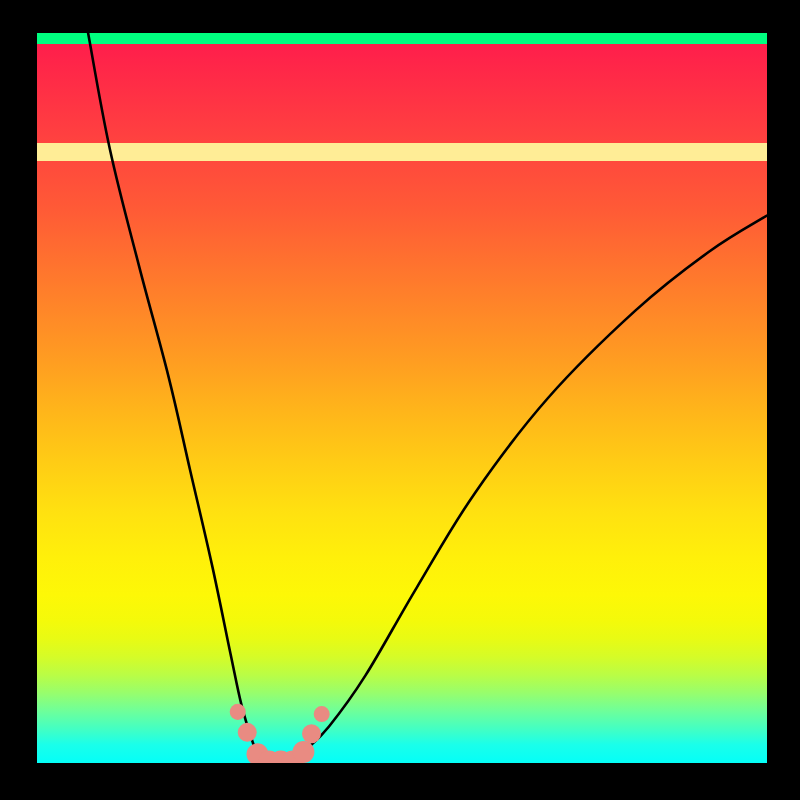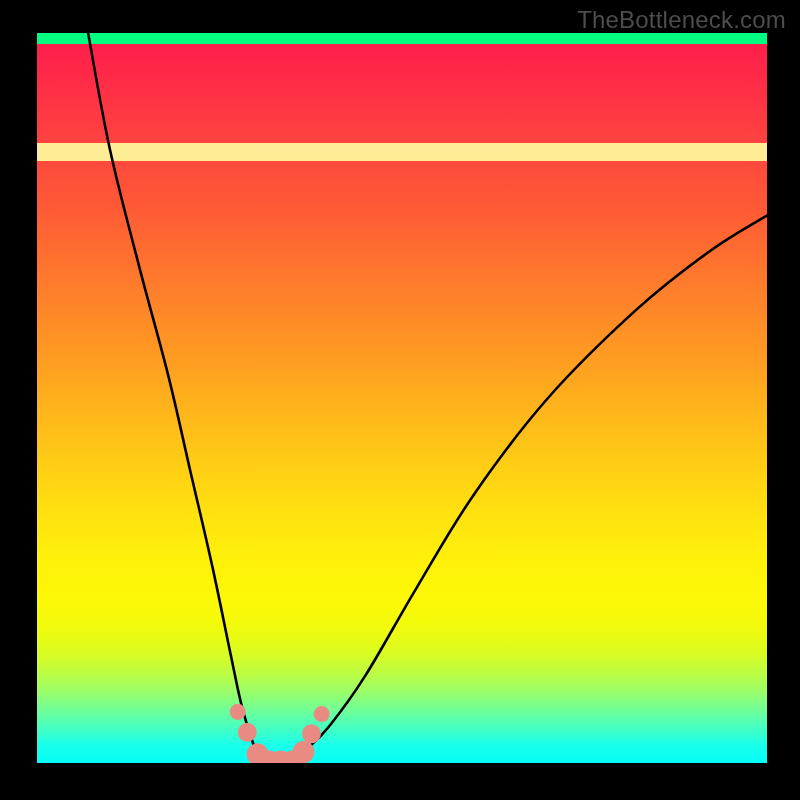--- a/index.html
+++ b/index.html
@@ -77,21 +77,20 @@
     left: 0;
     top: 0;
     width: 100%;
     height: 100%;
   }
 </style>
 </head>
 <body>
 
 <div class="frame">
-  <div class="watermark">TheBottleneck.com</div>
 
   <div class="plot">
     <div class="gradient"></div>
     <div class="solid-band" id="yellow-band" style="top: 109.5px; height: 18.25px; background: rgba(255, 255, 160, 0.9);"></div>
     <div class="solid-band" id="green-band" style="top: 0px; height: 10.95px; background: rgb(0, 255, 128);"></div>
     <svg class="curve" viewBox="0 0 730 730" preserveAspectRatio="none">
       <path id="curve-path" fill="none" stroke="#000" stroke-width="2.6" stroke-linecap="round" d="M 51.1,0 C 55.042,21.02400000000001 63.802,74.75200000000007 73,116.80000000000007 C 82.19800000000001,158.84800000000007 91.688,192.86599999999999 102.2,233.59999999999997 C 112.712,274.33399999999995 122.20200000000001,306.308 131.4,343.09999999999997 C 140.598,379.89199999999994 145.416,403.836 153.29999999999998,438 C 161.18399999999997,472.164 167.97299999999998,500.04999999999995 175.2,532.9 C 182.427,565.75 188.19400000000002,595.534 193.45000000000002,620.5 C 198.70600000000002,645.466 200.458,655.832 204.4,671.6 C 208.342,687.368 212.065,698.245 215.35,708.1 C 218.635,717.955 220.02200000000002,722.408 222.65,726.35 C 225.278,730.292 226.665,729.343 229.95,730 C 233.23499999999999,730.657 236.30100000000002,730.657 240.9,730 C 245.499,729.343 250.24399999999997,728.9780000000001 255.49999999999997,726.35 C 260.756,723.722 263.53000000000003,721.313 270.1,715.4 C 276.67,709.487 281.488,706.64 292,693.5 C 302.512,680.36 312.73199999999997,667.366 328.5,642.4 C 344.26800000000003,617.434 359.89000000000004,587.65 379.6,554.8 C 399.31,521.9499999999999 414.348,494.06399999999996 438,459.9 C 461.652,425.736 482.092,397.85 510.99999999999994,365 C 539.9079999999999,332.15 569.6919999999999,303.67999999999995 598.5999999999999,277.4 C 627.5079999999999,251.11999999999998 647.948,236.08200000000005 671.6,219.00000000000006 C 695.2520000000001,201.91800000000006 719.488,189.07000000000002 730,182.5"></path>
       <g id="markers">
           <circle cx="200.75000000000003" cy="678.9" r="8.030000000000001" fill="#e98b82" stroke="#c86860" stroke-width="0"></circle>
           <circle cx="210.24000000000004" cy="699.34" r="9.49" fill="#e98b82" stroke="#c86860" stroke-width="0"></circle>

